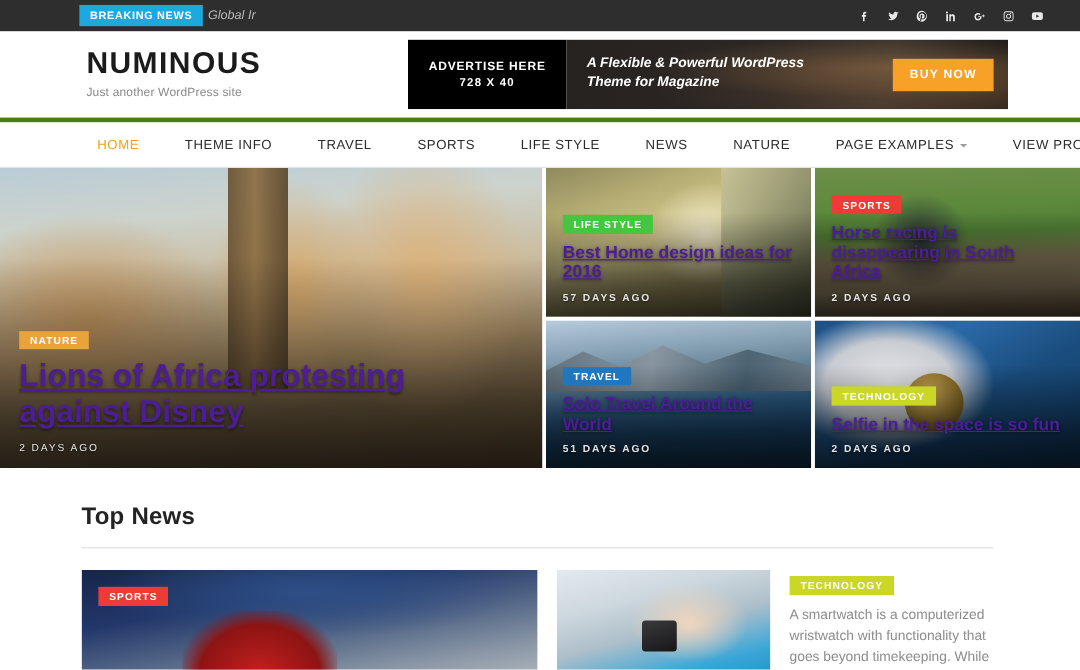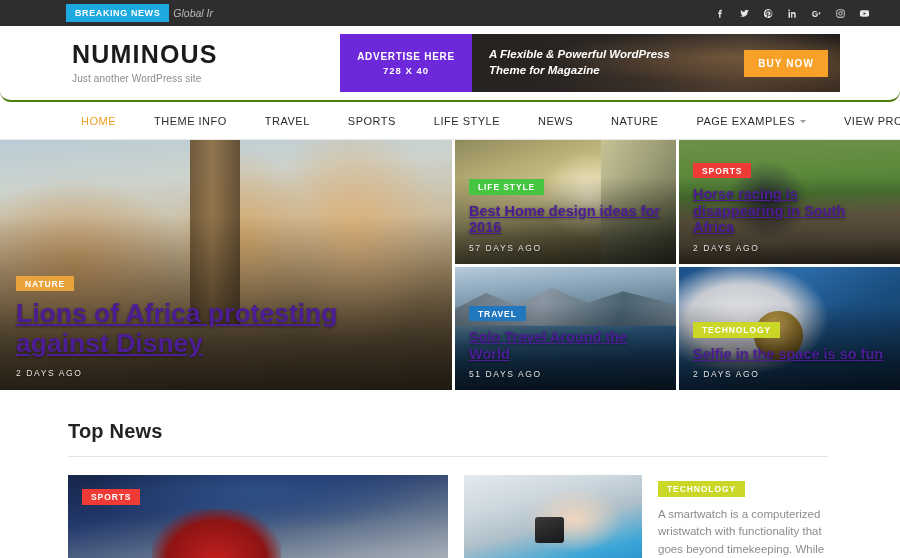--- a/index.html
+++ b/index.html
@@ -65,22 +65,21 @@
   }
   .social a svg { width: 11px; height: 11px; fill: #e8e8e8; display:block;}
 
   
   .header {
     height: 76px;
     background: #fff;
     display: flex;
     align-items: center;
     padding: 0 0 0 72px;
-    border-bottom: 2px solid #4d7c0f;
-    border-radius: 11px;
+    border-bottom: 4px solid #4d7c0f;
   }
   .brand { width: 268px; }
   .site-title {
     font-size: 25px;
     font-weight: bold;
     letter-spacing: 1.2px;
     color: #1b1b1b;
     line-height: 1;
   }
   .site-tagline {
@@ -90,21 +89,21 @@
     letter-spacing: .15px;
   }
   .ad-banner {
     width: 500px;
     height: 58px;
     display: flex;
     overflow: hidden;
   }
   .ad-left {
     width: 132px;
-    background: #6d28d9;
+    background: #000000;
     color: #fff;
     display: flex;
     flex-direction: column;
     align-items: center;
     justify-content: center;
     gap: 3px;
   }
   .ad-left .l1 { font-size: 10px; font-weight: bold; letter-spacing: .7px; }
   .ad-left .l2 { font-size: 9.5px; font-weight: bold; letter-spacing: 1px; }
   .ad-right {
@@ -234,21 +233,21 @@
   }
   .hero-main .hero-title { font-size: 26.5px; }
   .hero-cell .hero-title { font-size: 14.5px; }
   .meta {
     color: #e2e2e2;
     font-size: 8.5px;
     letter-spacing: 1.6px;
     margin-top: 9px;
     text-shadow: 0 1px 2px rgba(0,0,0,.5);
   }
-  .hero-cell .meta { margin-top: 7px; }
+  .hero-cell .meta { margin-top: 7px; font-weight: bold; }
 
   
   .art-lions {
     background:
       radial-gradient(ellipse 42% 60% at 16% 52%, #c89a62 0%, rgba(200,154,98,0) 62%),
       radial-gradient(ellipse 26% 64% at 54% 42%, #d6a96c 0%, rgba(214,169,108,0) 60%),
       radial-gradient(ellipse 30% 70% at 78% 38%, #dcb27b 0%, rgba(220,178,123,0) 65%),
       linear-gradient(175deg, #b9ccd6 0%, #cdd3cd 18%, #cbbda0 38%, #b59a70 60%, #8d7450 82%, #6d5a3c 100%);
   }
   .art-lions:after {

